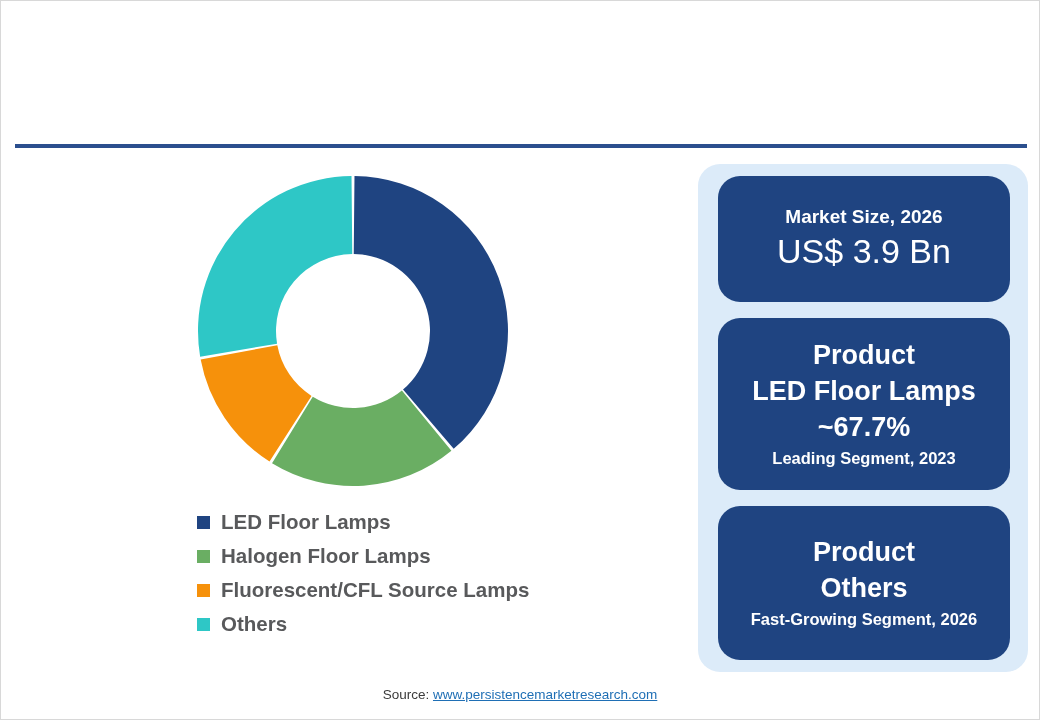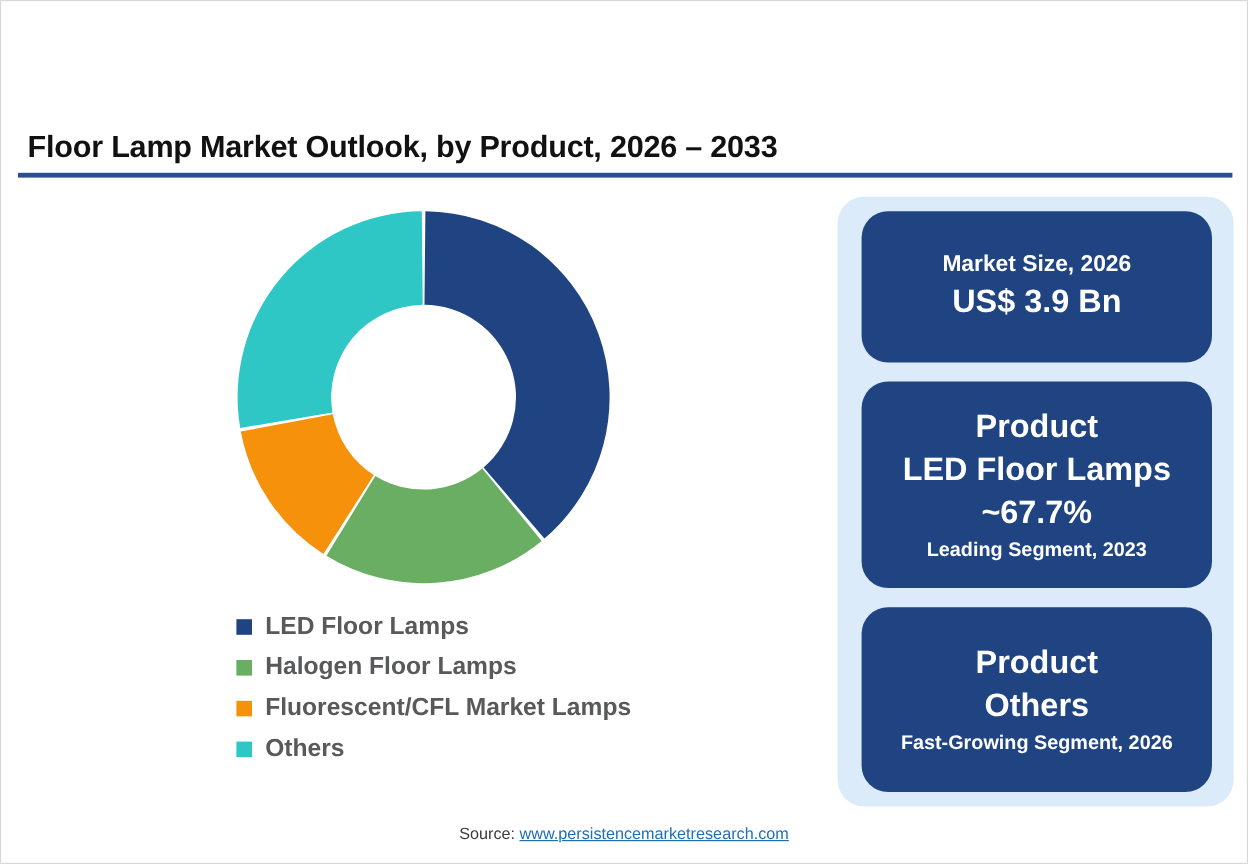--- a/index.html
+++ b/index.html
@@ -67,38 +67,37 @@
     background:#1F4481; border-radius:22px;
     color:#fff; text-align:center;
     display:flex; flex-direction:column; justify-content:center;
     box-sizing:border-box;
   }
   #card-market-size{ top:12px; height:126px; }
   #card-leading{ top:154px; height:172px; }
   #card-fastgrowing{ top:342px; height:154px; }
 
   .c-small{ font-size:19px; font-weight:bold; line-height:1.28; }
-  .c-big{ font-size:27px; font-weight:bold; line-height:1.3; }
+  .c-big{ font-size:34px; font-weight:normal; line-height:1.3; }
   .c-mid{ font-size:27px; font-weight:bold; line-height:1.32; }
   .c-tiny{ font-size:16.5px; font-weight:bold; line-height:1.3; margin-top:3px; }
 
   
   #source{
     position:absolute; left:0; right:0; top:686px;
     text-align:center; font-size:13.5px; color:#3b3b3b;
   }
   #source a{ color:#1F6FB5; text-decoration:underline; }
 </style>
 </head>
 <body>
 
 <div id="page">
 
 
-  <div id="title">Floor Lamp Market Outlook, by Product, 2026 – 2033</div>
   <div id="title-rule"></div>
 
   <div id="chart-area">
     <svg id="donut" width="350" height="335" viewBox="0 0 350 335">
       <g id="donut-slices" transform="translate(172,165)">
           <path d="M 1.4878703366720074 -154.99285868020257 A 155 155 0 0 1 100.68501691888173 117.84535361245474 L 50.01771808228318 58.54253050425171 A 77 77 0 0 0 0.7391355866048037 -76.99645237661677 Z" fill="#1F4481"></path>
           <path d="M 98.40413250268533 119.75653095507548 A 155 155 0 0 1 -80.96421016136811 132.1733584083639 L -40.22093020919577 65.6603135318969 A 77 77 0 0 0 48.88463356585014 59.49195408736007 Z" fill="#6AAE63"></path>
           <path d="M -83.48667987367291 130.59469469955837 A 155 155 0 0 1 -152.34002914556993 28.592228313422908 L -75.67859512392829 14.203881162152026 A 77 77 0 0 0 -41.47402806627622 64.87607414107093 Z" fill="#F6910B"></path>
           <path d="M -152.86085238093574 25.662420177640488 A 155 155 0 0 1 -1.4878703366720951 -154.99285868020257 L -0.7391355866048472 -76.99645237661677 A 77 77 0 0 0 -75.93732666665841 12.748428088247211 Z" fill="#2EC7C6"></path>
         </g>
@@ -109,21 +108,21 @@
       <div class="legend-row">
         <span class="legend-swatch" style="background: rgb(31, 68, 129);"></span>
         <span class="legend-label">LED Floor Lamps</span>
       </div>
       <div class="legend-row">
         <span class="legend-swatch" style="background: rgb(106, 174, 99);"></span>
         <span class="legend-label">Halogen Floor Lamps</span>
       </div>
       <div class="legend-row">
         <span class="legend-swatch" style="background: rgb(246, 145, 11);"></span>
-        <span class="legend-label">Fluorescent/CFL Market Lamps</span>
+        <span class="legend-label">Fluorescent/CFL Source Lamps</span>
       </div>
       <div class="legend-row">
         <span class="legend-swatch" style="background: rgb(46, 199, 198);"></span>
         <span class="legend-label">Others</span>
       </div>
     </div>
 
   <div id="panel">
 
     <div class="card" id="card-market-size">

